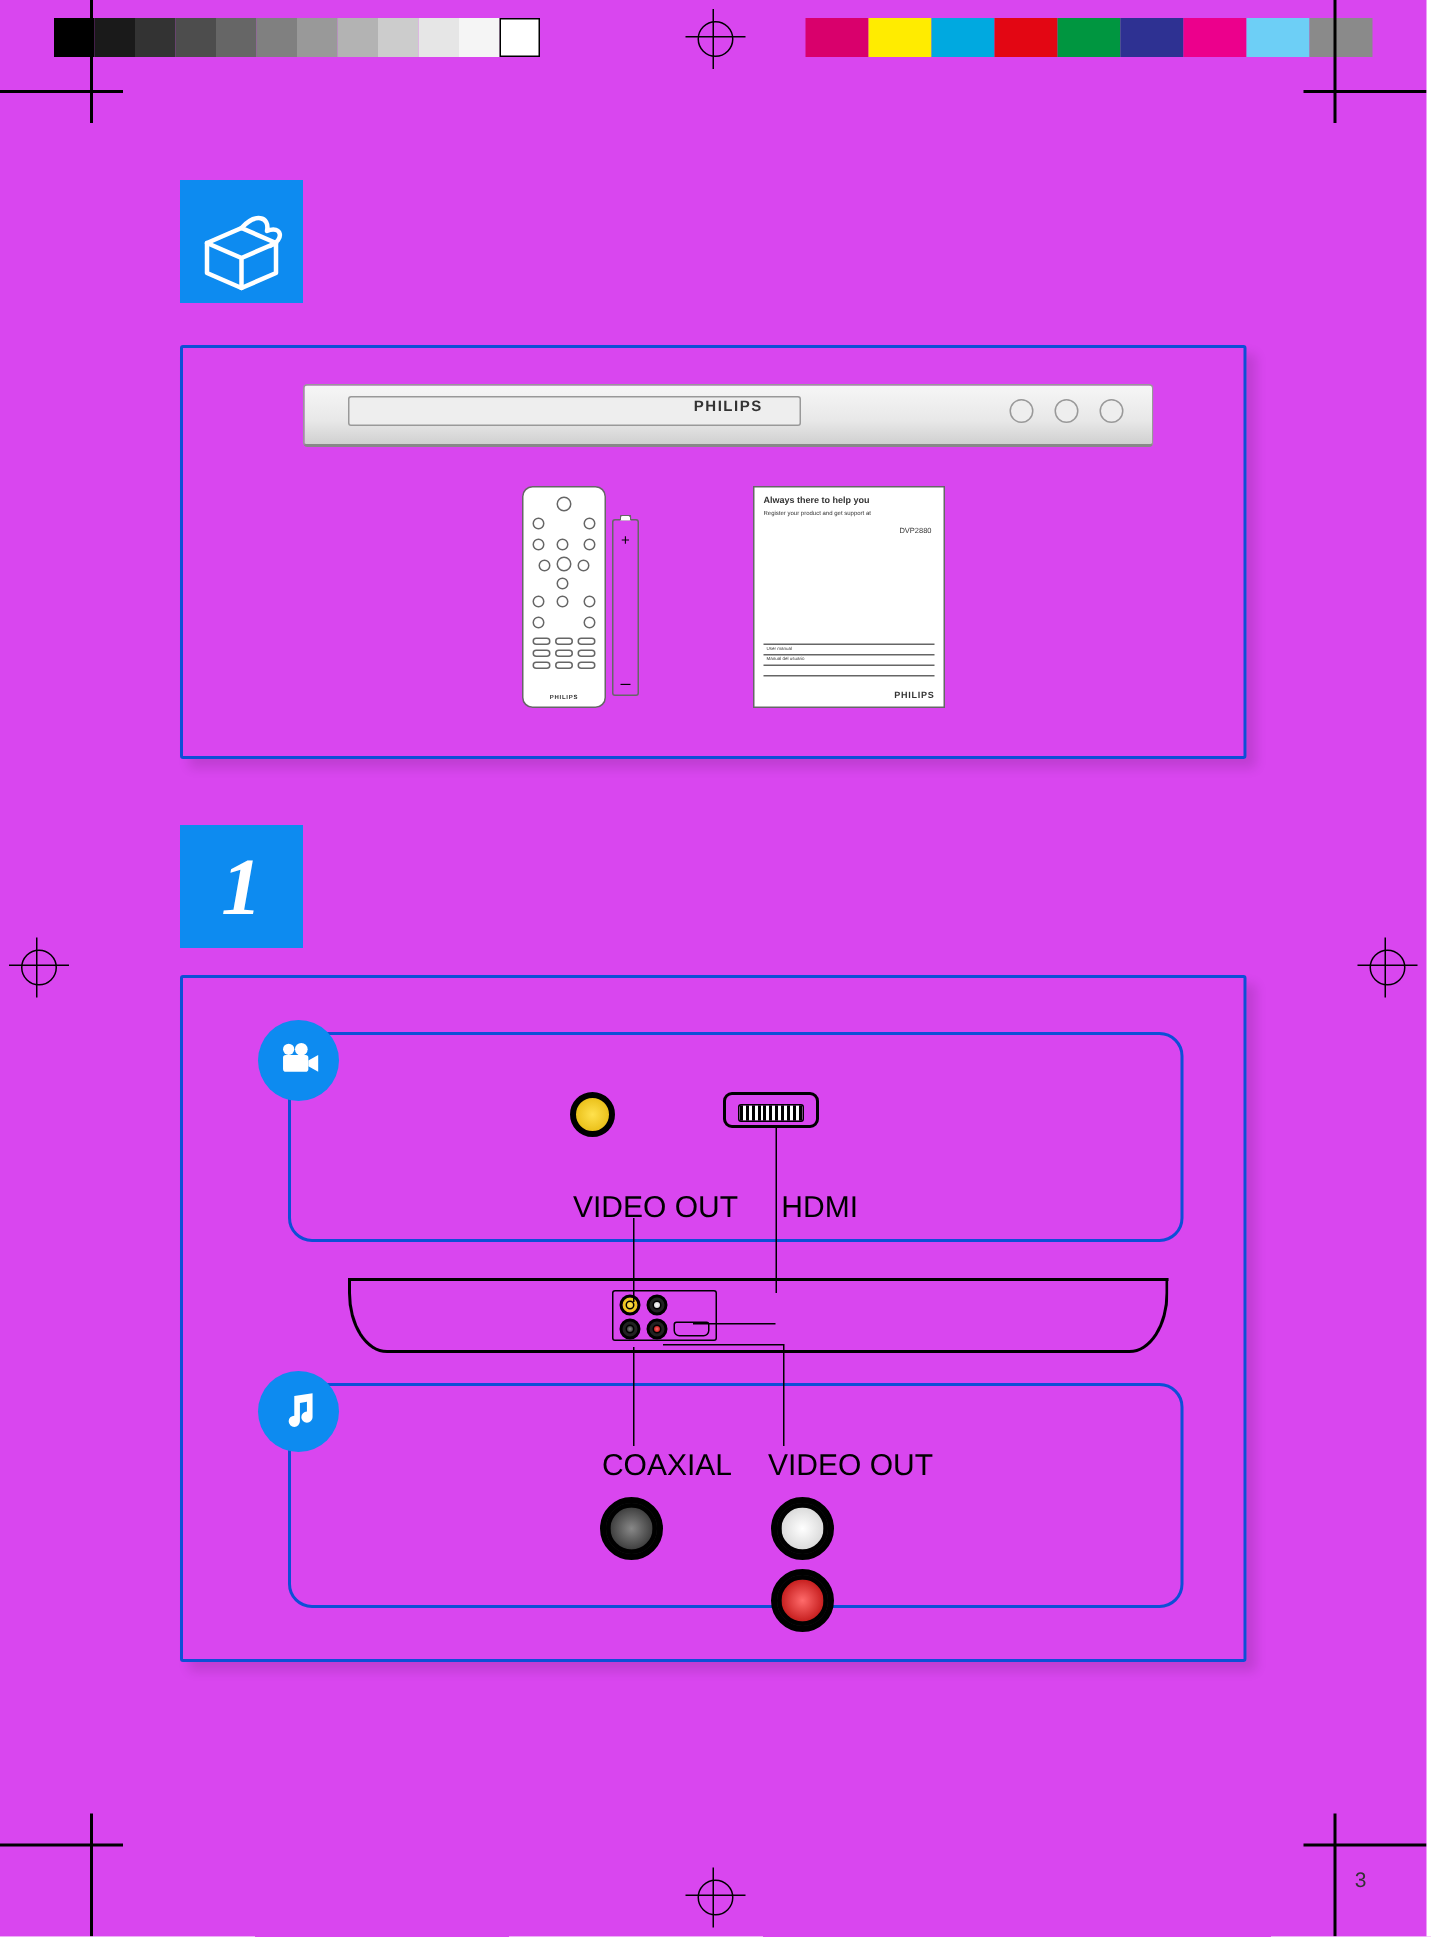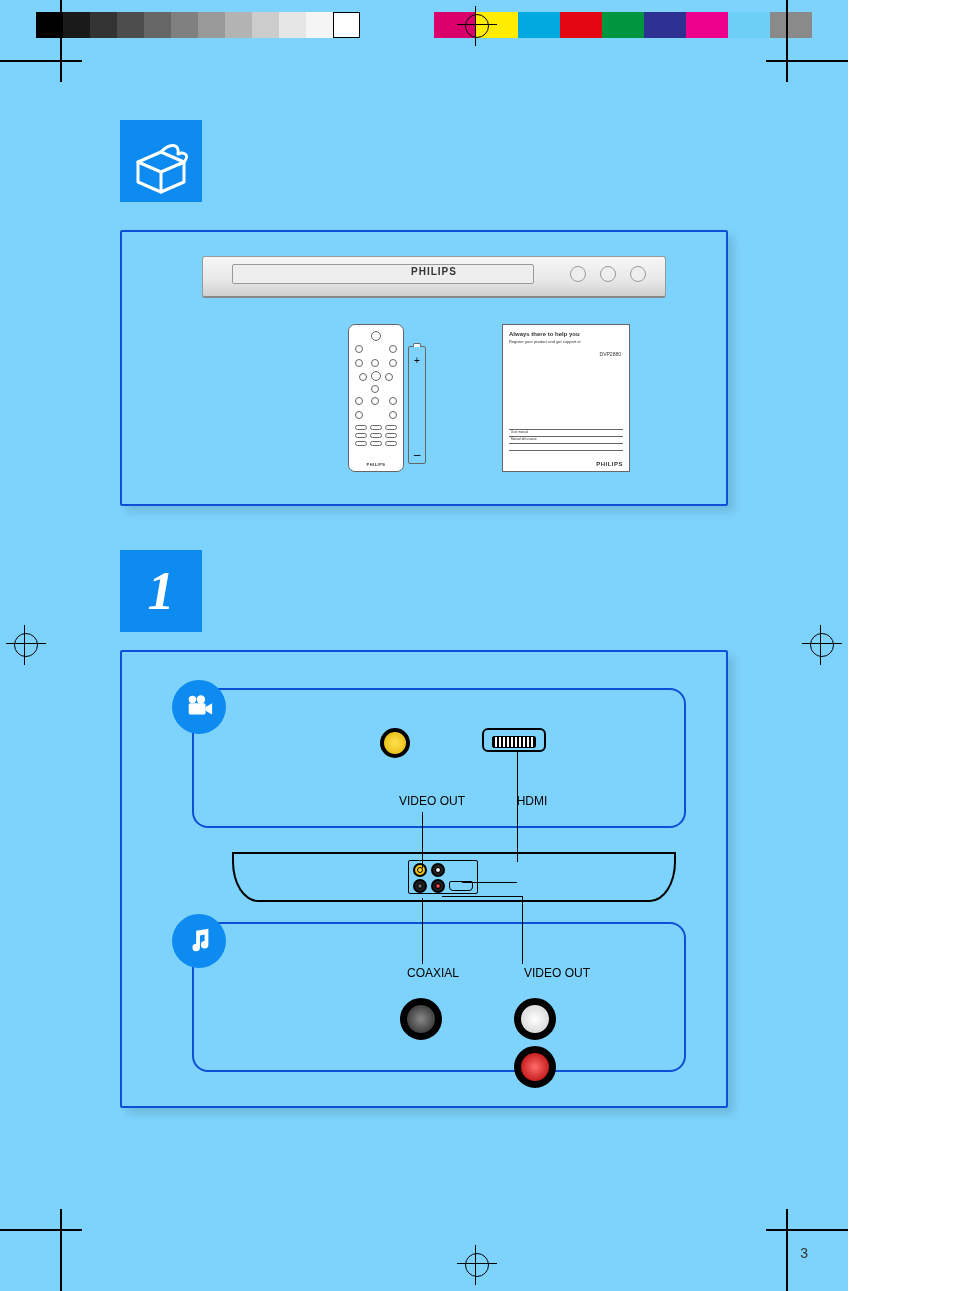--- a/index.html
+++ b/index.html
@@ -1,16 +1,16 @@
 <!DOCTYPE html>
 <html><head>
 <meta charset="utf-8">
 <style>
   html,body{margin:0;padding:0;background:#fff;font-family:Helvetica,Arial,sans-serif}
-  .page{width:848px;height:1291px;position:relative;background:#7dd3fc;overflow:hidden}
+  .page{width:951px;height:1291px;position:relative;background:#d946ef;overflow:hidden}
   .crop{position:absolute;border:1px solid #000}
   .crop.horiz{width:80px;height:0}
   .crop.vert{width:0;height:80px}
   .regtarget{position:absolute;width:40px;height:40px}
   .regtarget .c1{position:absolute;left:0;top:18px;width:40px;height:0;border-top:1px solid #000}
   .regtarget .c2{position:absolute;left:18px;top:0;width:0;height:40px;border-left:1px solid #000}
   .regtarget .cc{position:absolute;left:8px;top:8px;width:24px;height:24px;border:1px solid #000;border-radius:50%;box-sizing:border-box}
   .grayscale{position:absolute;left:36px;top:12px;display:flex;height:26px}
   .grayscale div{width:27px;height:26px}
   .colorbar{position:absolute;right:36px;top:12px;display:flex;height:26px}
@@ -42,21 +42,21 @@
   .manual .msub{font-size:4px;margin-top:2px}
   .manual .mmodel{font-size:5px;position:absolute;right:8px;top:26px}
   .manual .mlines{position:absolute;left:6px;right:6px;bottom:20px}
   .manual .mlines div{border-top:1px solid #666;height:6px;font-size:3px;display:flex;justify-content:space-between;padding:0 2px}
   .manual .mbrand{position:absolute;right:6px;bottom:4px;font-size:6px;font-weight:bold;letter-spacing:.5px}
   .roundedslot{border:2px solid #0d4fd6;border-radius:16px;position:absolute;box-sizing:border-box}
   .slot-video{left:70px;right:40px;top:36px;height:140px}
   .slot-audio{left:70px;right:40px;top:270px;height:150px}
   .categicon{position:absolute;left:-22px;top:-10px;width:54px;height:54px;border-radius:50%;background:#0d8bf0;display:flex;align-items:center;justify-content:center}
   .categicon svg{width:30px;height:30px}
-  .portlabel{font-size:12px;color:#000;position:absolute;text-align:center}
+  .portlabel{font-size:20px;color:#000;position:absolute;text-align:right}
   .videoout-lbl{left:250px;top:142px;width:120px}
   .hdmi-lbl{left:370px;top:142px;width:80px}
   .coax-lbl{left:256px;top:314px;width:110px}
   .audioout-lbl{left:370px;top:314px;width:130px}
   .rearunit{position:absolute;left:110px;right:50px;top:200px;height:50px;border:2px solid #000;border-radius:0 0 26px 26px/0 0 40px 40px;border-top:none;box-sizing:border-box}
   .rearunit:before{content:"";position:absolute;left:-2px;right:-2px;top:0;height:0;border-top:2px solid #000}
   .portbox{position:absolute;border:1.5px solid #000;border-radius:2px;box-sizing:border-box}
   .rca{width:14px;height:14px;border-radius:50%;border:2px solid #000;position:absolute;box-sizing:border-box}
   .rca .inner{position:absolute;inset:2px;border-radius:50%;border:1.5px solid #000;box-sizing:border-box}
   .rca.yellow-plug{background:radial-gradient(#ffe14d,#e0b000)}

